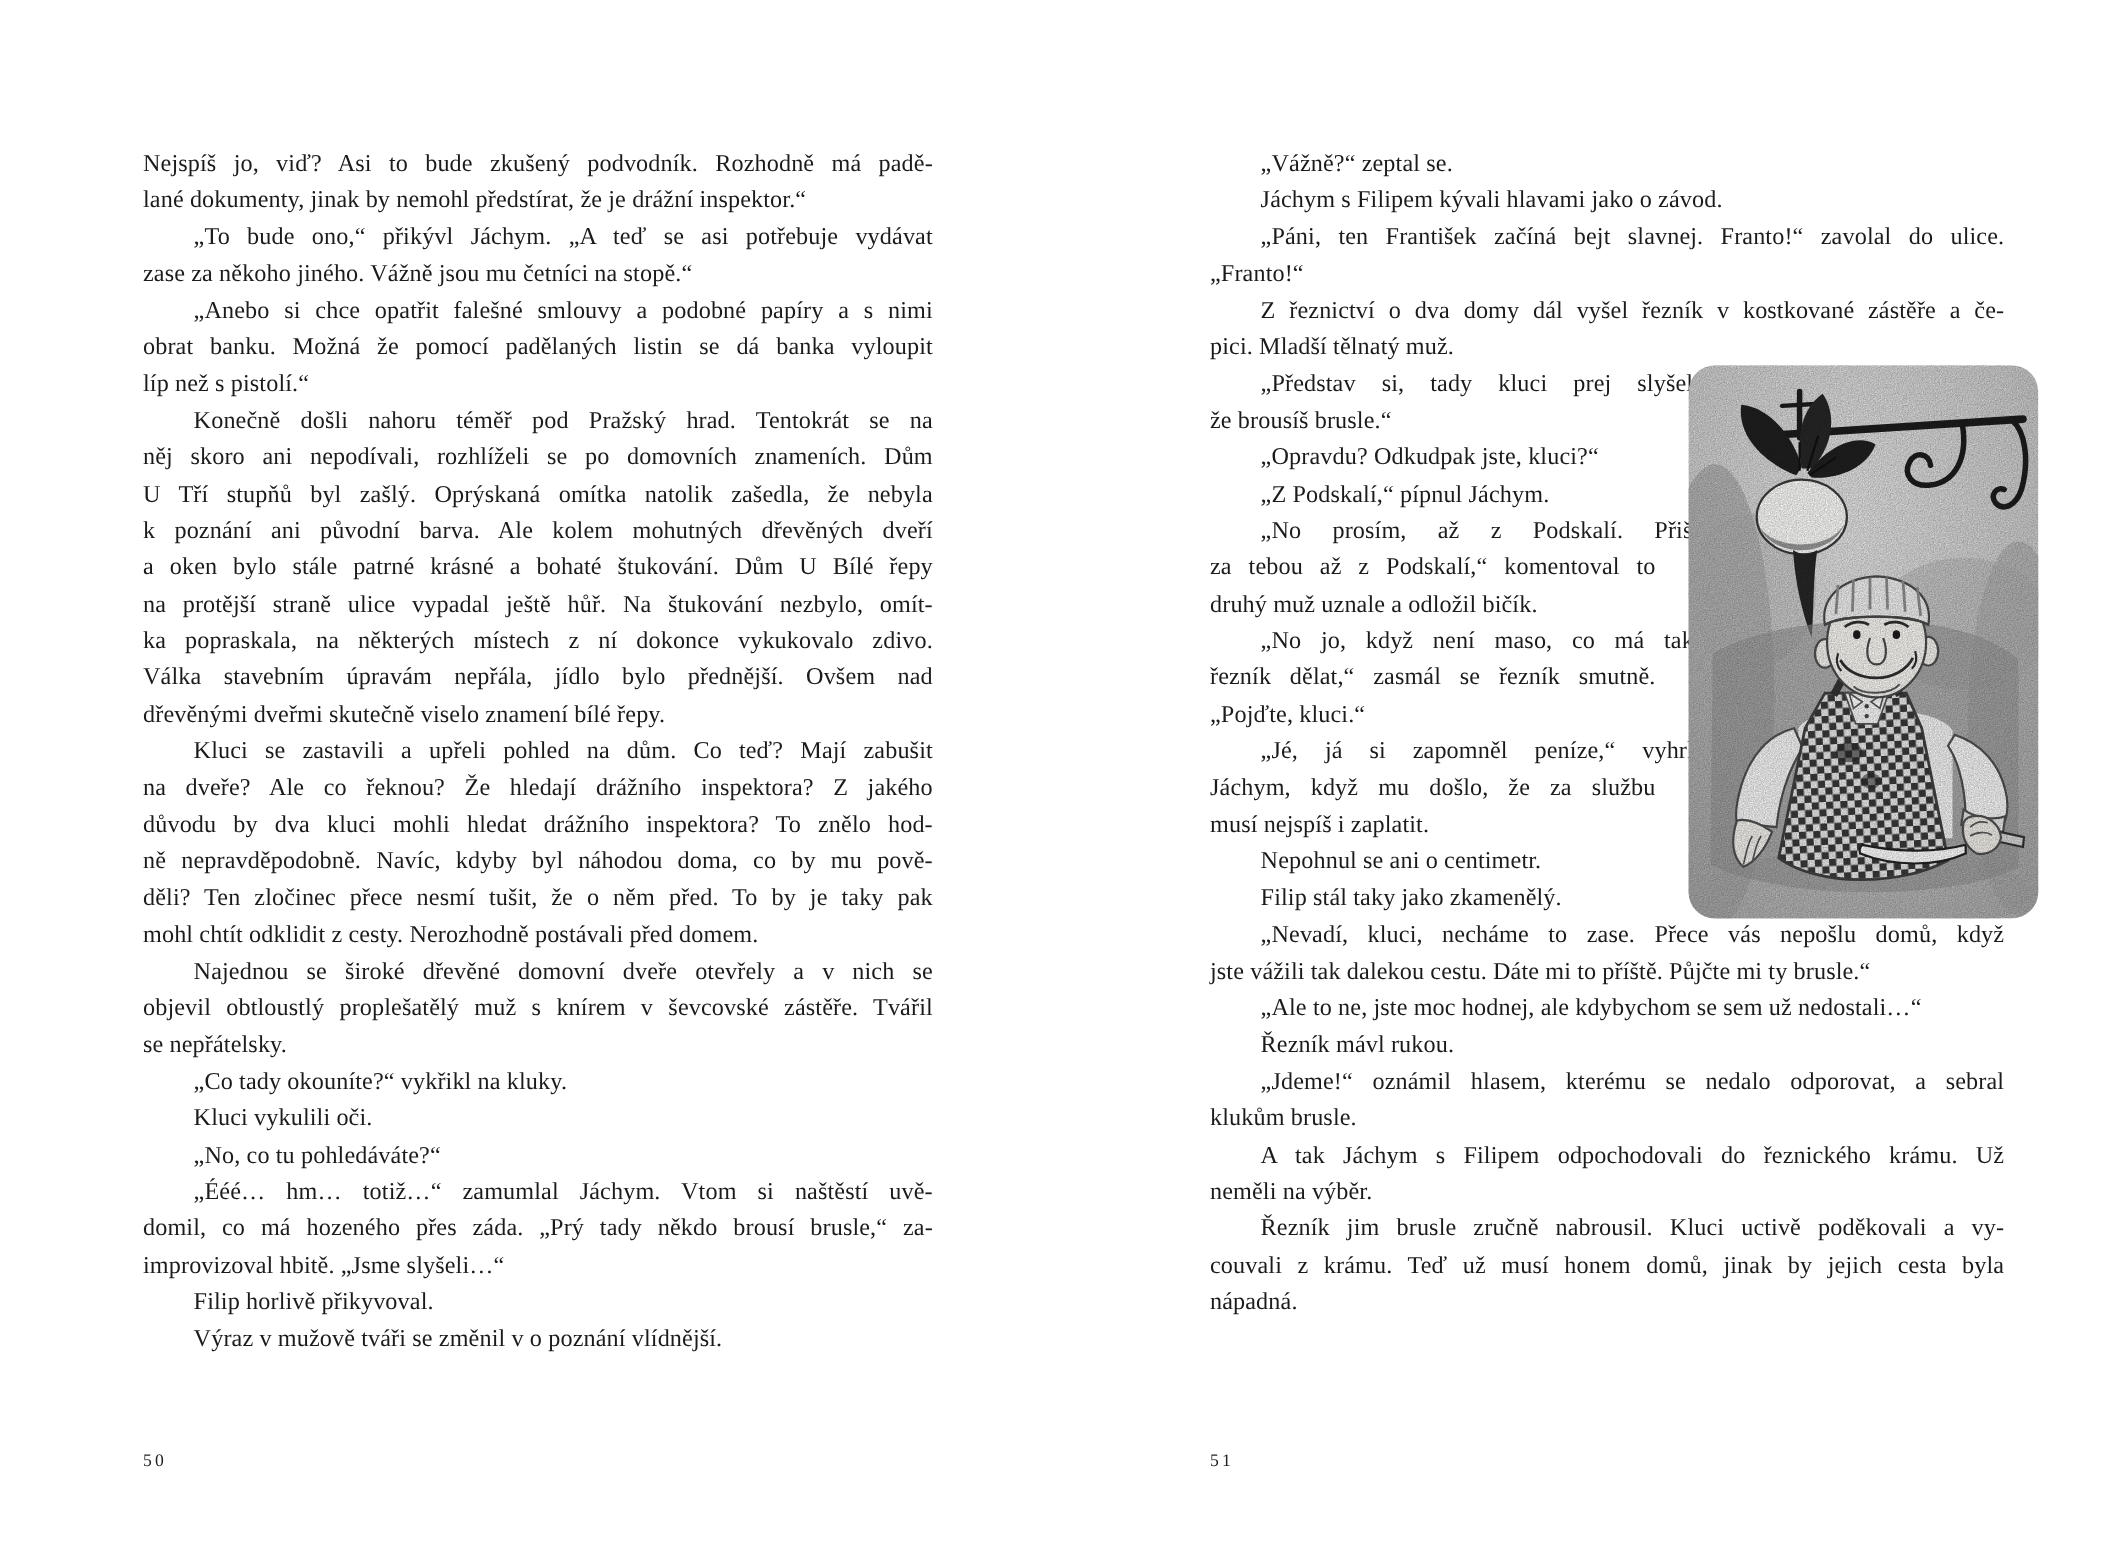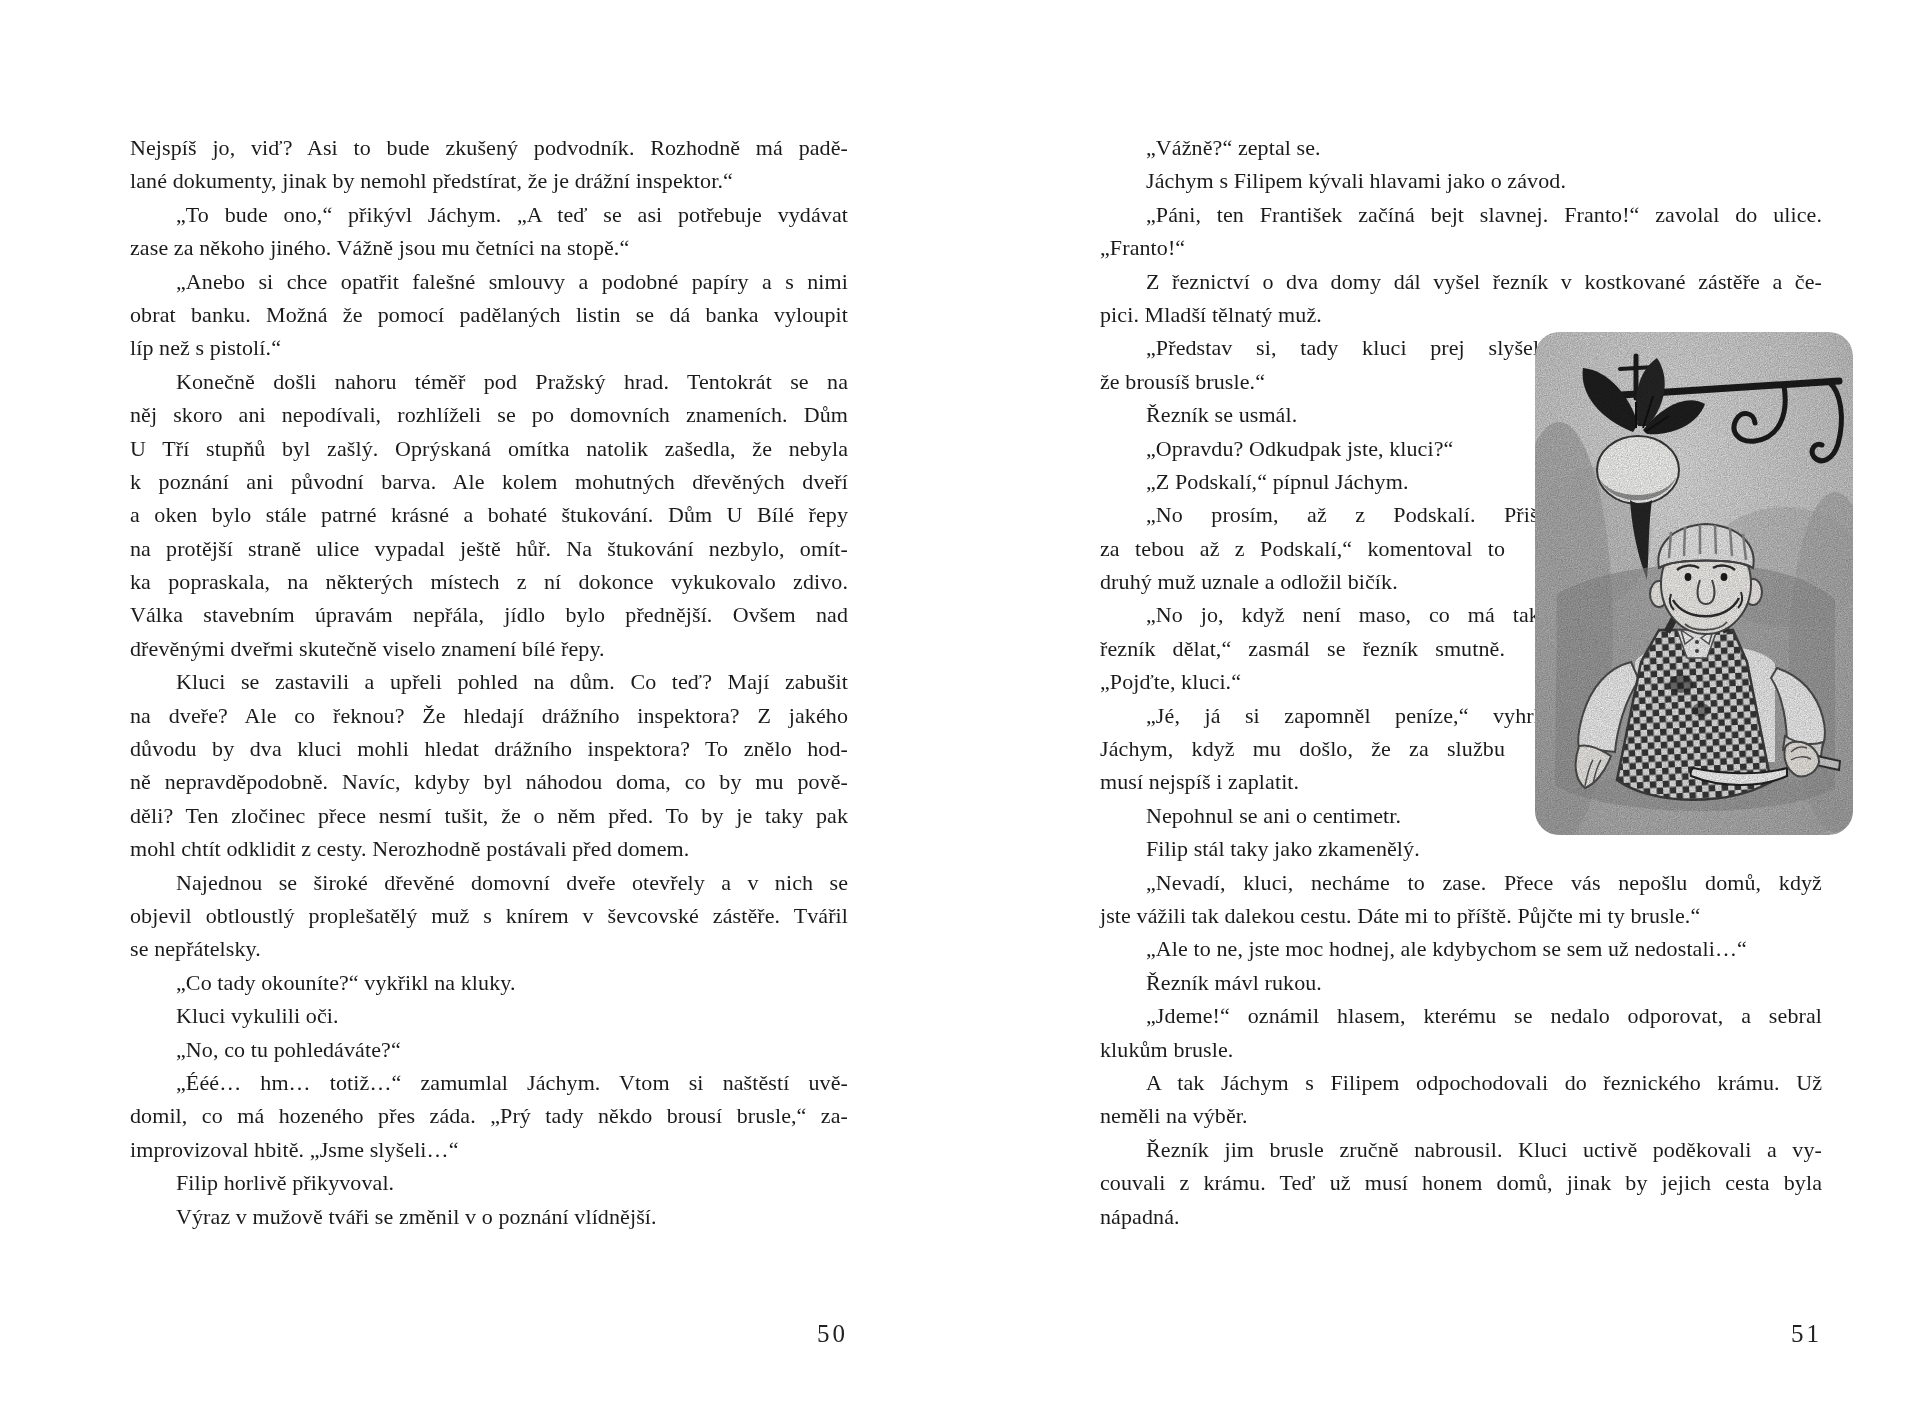--- a/index.html
+++ b/index.html
@@ -31,22 +31,22 @@
     letter-spacing: 0.1px;
   }
   .line.last { text-align-last: left; }
   .line.indent { padding-left: 46px; }
   .line.narrow { width: 405px; }
   .pagenum {
     position: absolute;
     top: 1189px;
     left: 0;
     width: 100%;
-    text-align: right;
-    font-size: 25px;
+    text-align: left;
+    font-size: 16px;
     letter-spacing: 3px;
     color: #222222;
   }
   .illustration {
     position: absolute;
     left: 1535px;
     top: 332px;
     width: 318px;
     height: 503px;
   }
@@ -98,21 +98,20 @@
   <div class="page right">
     <div class="lines">
         <div class="line indent last">„Vážně?“ zeptal se.</div>
         <div class="line indent last">Jáchym s Filipem kývali hlavami jako o závod.</div>
         <div class="line indent">„Páni, ten František začíná bejt slavnej. Franto!“ zavolal do ulice.</div>
         <div class="line last">„Franto!“</div>
         <div class="line indent">Z řeznictví o dva domy dál vyšel řezník v kostkované zástěře a če-</div>
         <div class="line last">pici. Mladší tělnatý muž.</div>
         <div class="line indent narrow">„Představ si, tady kluci prej slyšeli,</div>
         <div class="line last narrow">že brousíš brusle.“</div>
-        <div class="line indent last narrow">Řezník se usmál.</div>
         <div class="line indent last narrow">„Opravdu? Odkudpak jste, kluci?“</div>
         <div class="line indent last narrow">„Z Podskalí,“ pípnul Jáchym.</div>
         <div class="line indent narrow">„No prosím, až z Podskalí. Přišli</div>
         <div class="line narrow">za tebou až z Podskalí,“ komentoval to</div>
         <div class="line last narrow">druhý muž uznale a odložil bičík.</div>
         <div class="line indent narrow">„No jo, když není maso, co má taky</div>
         <div class="line narrow">řezník dělat,“ zasmál se řezník smutně.</div>
         <div class="line last narrow">„Pojďte, kluci.“</div>
         <div class="line indent narrow">„Jé, já si zapomněl peníze,“ vyhrkl</div>
         <div class="line narrow">Jáchym, když mu došlo, že za službu</div>

